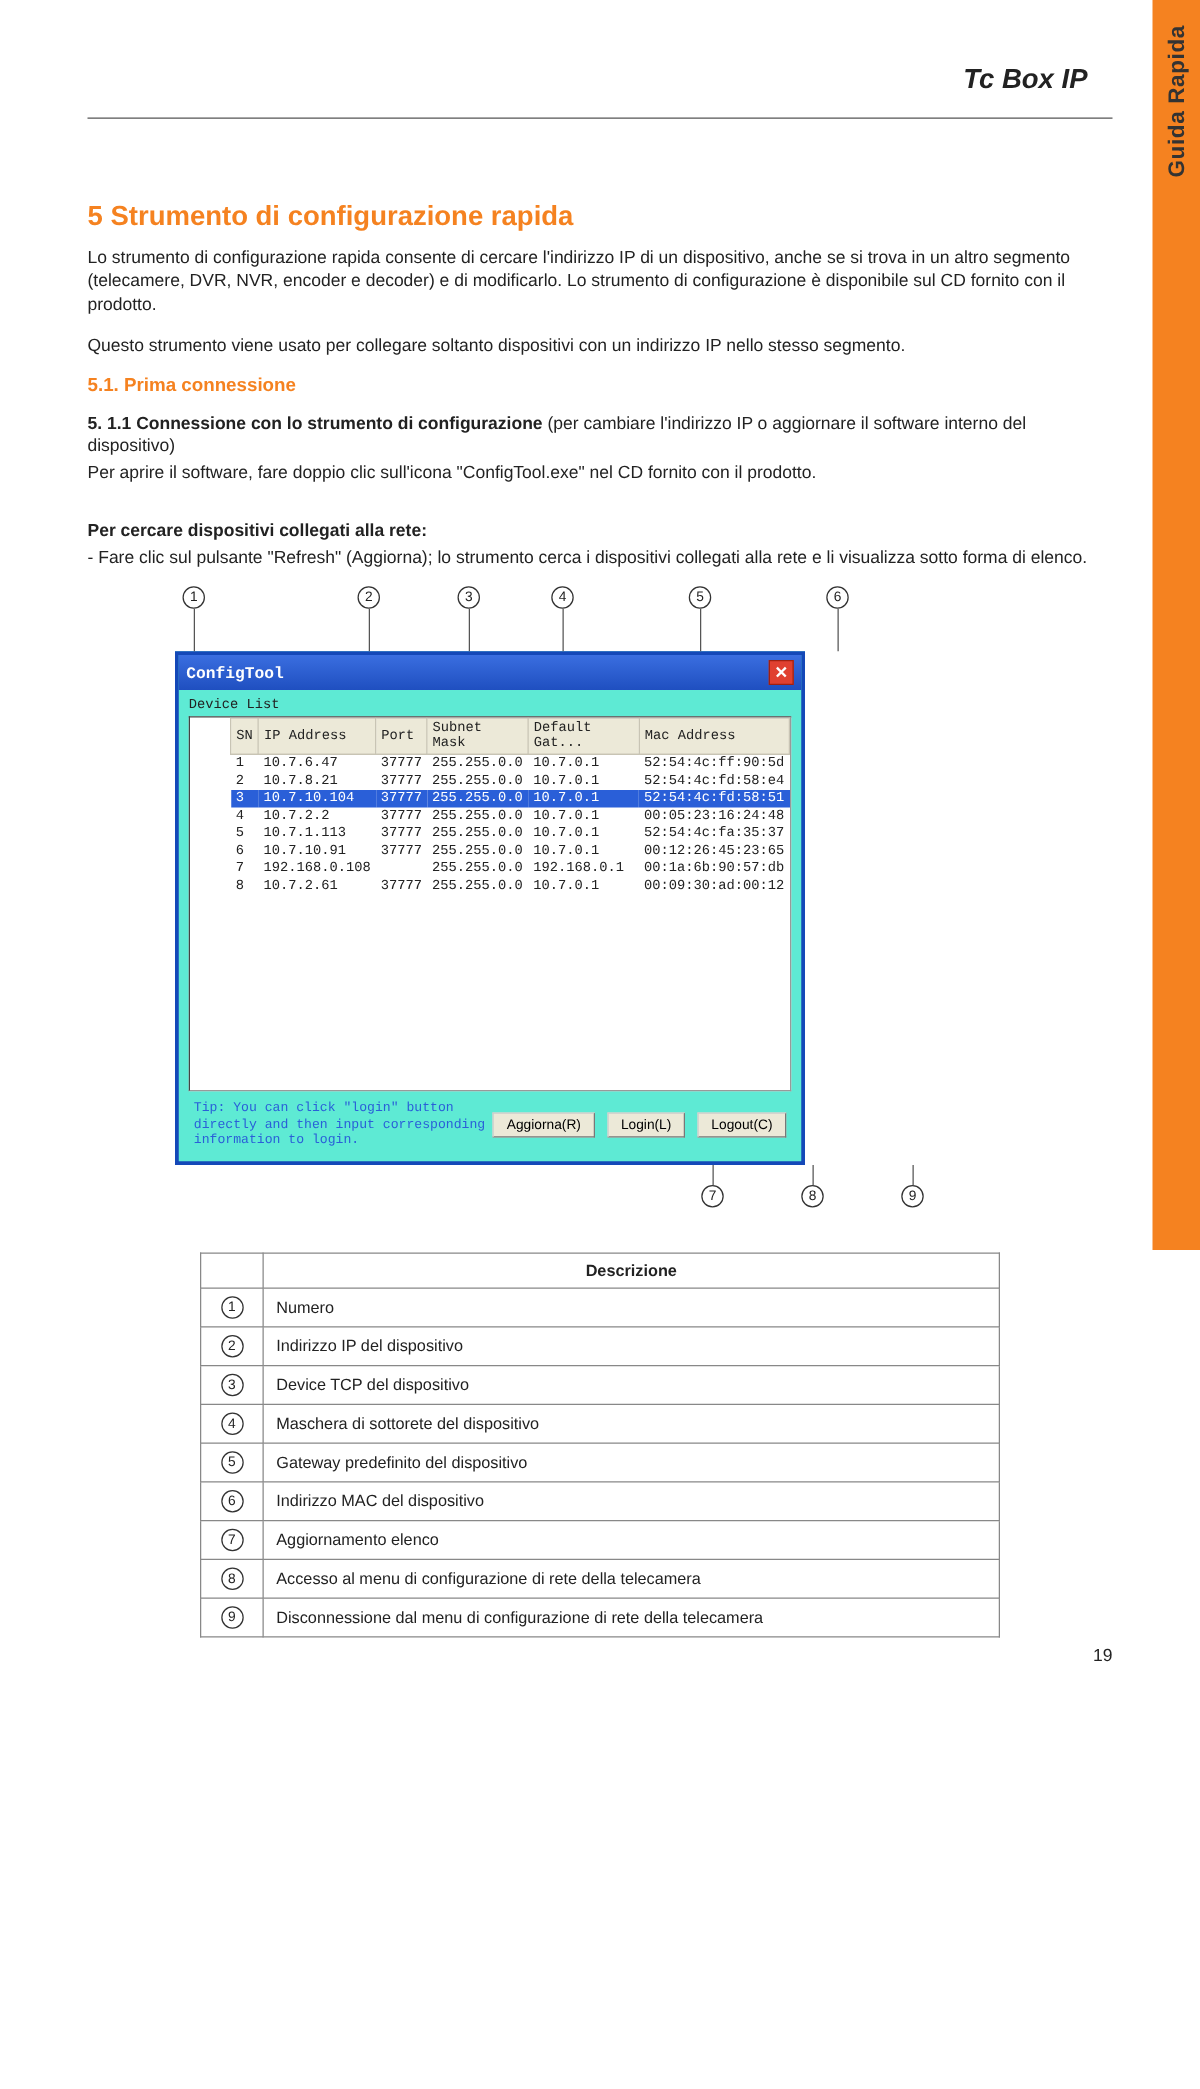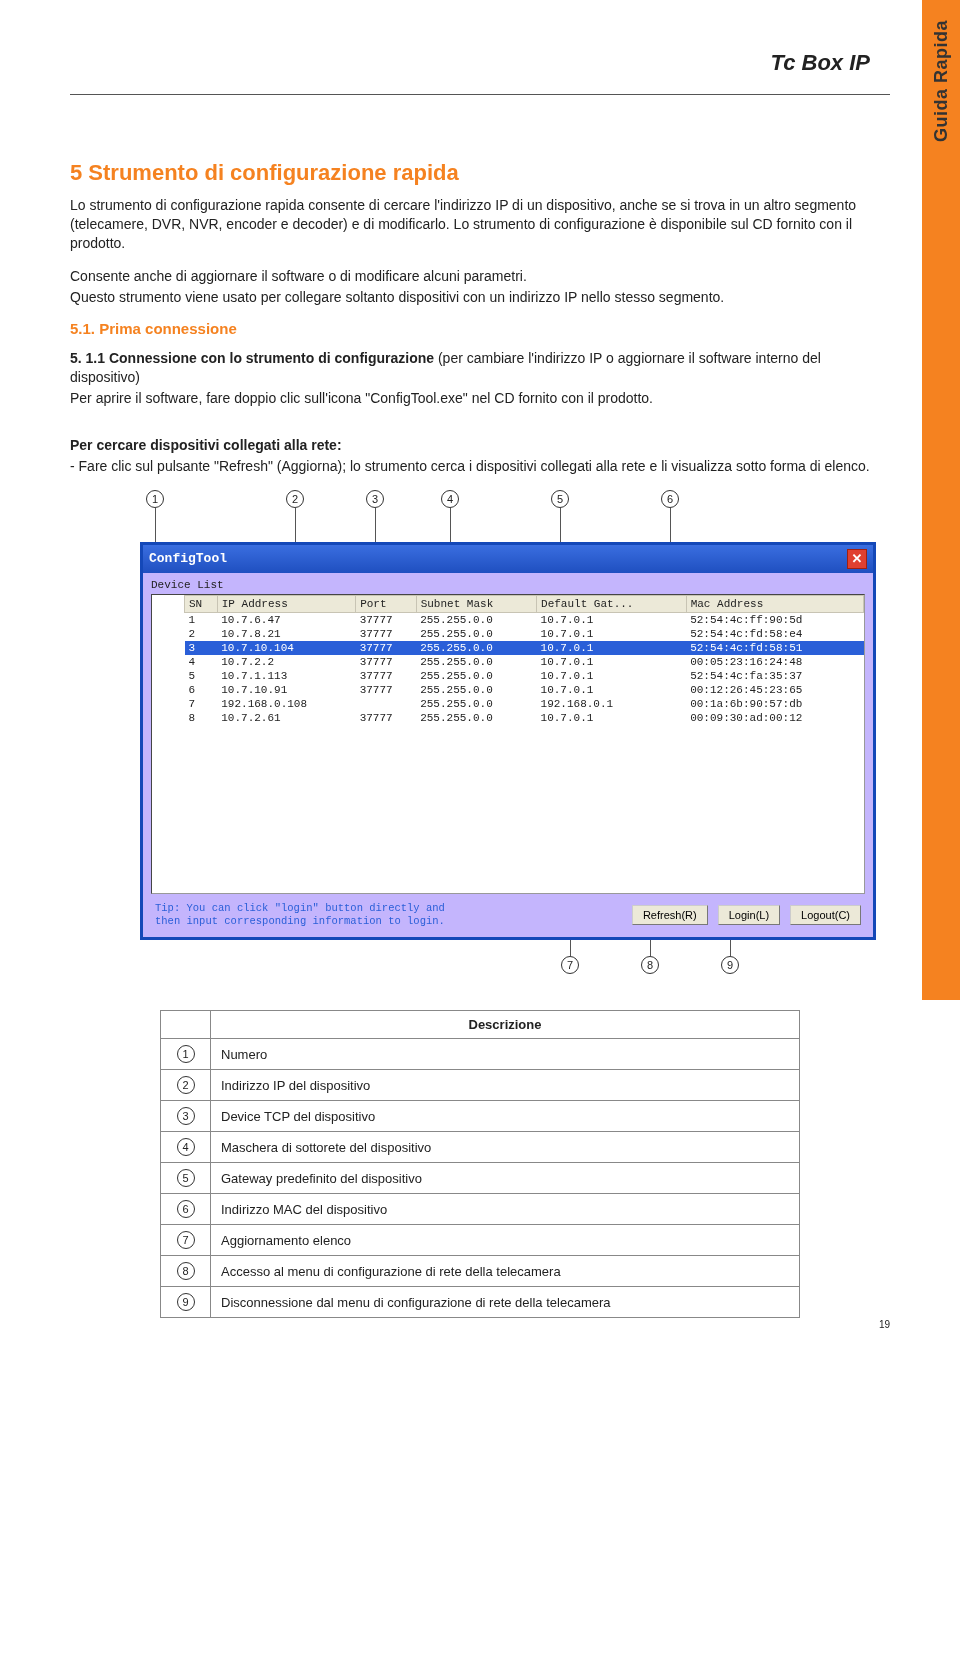--- a/index.html
+++ b/index.html
@@ -82,23 +82,23 @@
   }
   .co-line {
     position: absolute;
     top: 18px;
     width: 1px;
     height: 34px;
     background: #555;
   }
   .config-window {
     margin-left: 70px;
-    width: 736px;
+    width: 504px;
     border: 3px solid #1448b8;
-    background: #c4b5fd;
+    background: #5eead4;
     font-family: "Courier New", monospace;
     font-size: 11px;
   }
   .cw-title {
     background: linear-gradient(#3a6ee0, #1f4fc0);
     color: #fff;
     padding: 4px 6px;
     font-family: "Courier New", monospace;
     font-weight: bold;
     font-size: 13px;
@@ -186,40 +186,39 @@
   .circ {
     display: inline-block;
     width: 18px; height: 18px;
     border: 1px solid #333;
     border-radius: 50%;
     line-height: 16px;
     font-size: 11px;
   }
   .pagenum {
     position: absolute;
-    bottom: 18px;
+    bottom: 8px;
     right: 70px;
-    font-size: 10px;
+    font-size: 14px;
   }
 </style>
 </head>
 <body>
 
 <div class="side-tab">
   <div class="side-tab-text">Guida Rapida</div>
 </div>
 
 <div class="page">
 
   <div class="hdr-title">Tc Box IP</div>
 
   <h1 class="section">5 Strumento di configurazione rapida</h1>
 
   <p>Lo strumento di configurazione rapida consente di cercare l'indirizzo IP di un dispositivo, anche se si trova in un altro segmento (telecamere, DVR, NVR, encoder e decoder) e di modificarlo. Lo strumento di configurazione è disponibile sul CD fornito con il prodotto.</p>
-  <p style="margin-bottom:2px;">Consente anche di aggiornare il software o di modificare alcuni parametri.</p>
   <p>Questo strumento viene usato per collegare soltanto dispositivi con un indirizzo IP nello stesso segmento.</p>
 
   <h2 class="sub">5.1. Prima connessione</h2>
 
   <p>
     <span class="b">5. 1.1 Connessione con lo strumento di configurazione</span><span> (per cambiare l'indirizzo IP o aggiornare il software interno del dispositivo)</span>
   </p>
   <div class="indent" style="margin-top:-12px;margin-bottom:14px;"></div>
 
   <p>Per aprire il software, fare doppio clic sull'icona "ConfigTool.exe" nel CD fornito con il prodotto.</p>
@@ -327,21 +326,21 @@
                 <td>255.255.0.0</td>
                 <td>10.7.0.1</td>
                 <td>00:09:30:ad:00:12</td>
               </tr>
             </tbody>
         </table>
       </div>
       <div class="cw-footer">
         <div class="cw-tip">Tip: You can click "login" button directly and then input corresponding information to login.</div>
         <div class="cw-btns">
-          <button class="cw-btn">Refresh(R)</button>
+          <button class="cw-btn">Aggiorna(R)</button>
           <button class="cw-btn">Login(L)</button>
           <button class="cw-btn">Logout(C)</button>
         </div>
       </div>
     </div>
   </div>
 
   <div class="callouts-bot" id="co-bot">
       <div class="cob-line" style="left: 430px;"></div>
       <div class="cob-num" style="left: 421px;">7</div>

